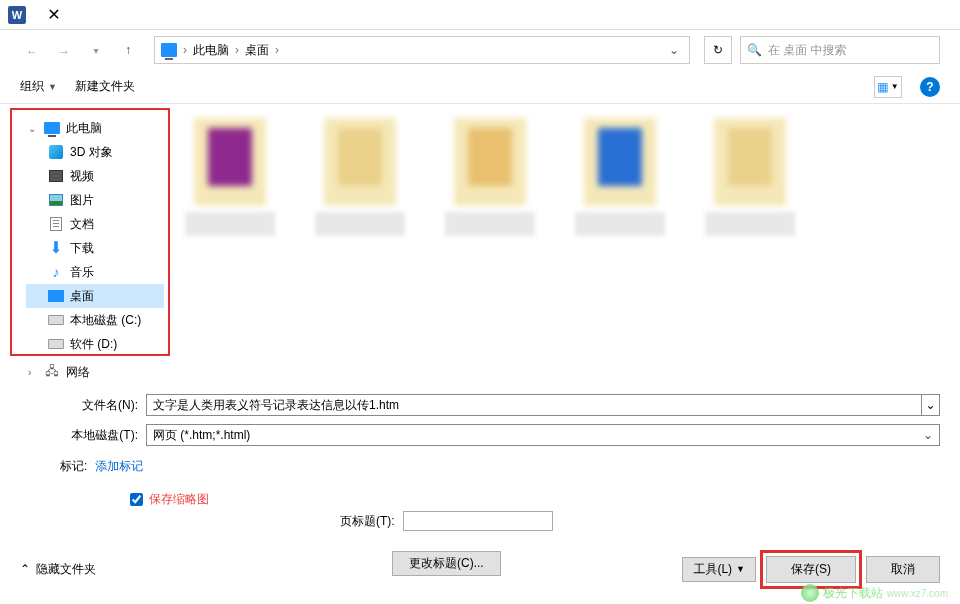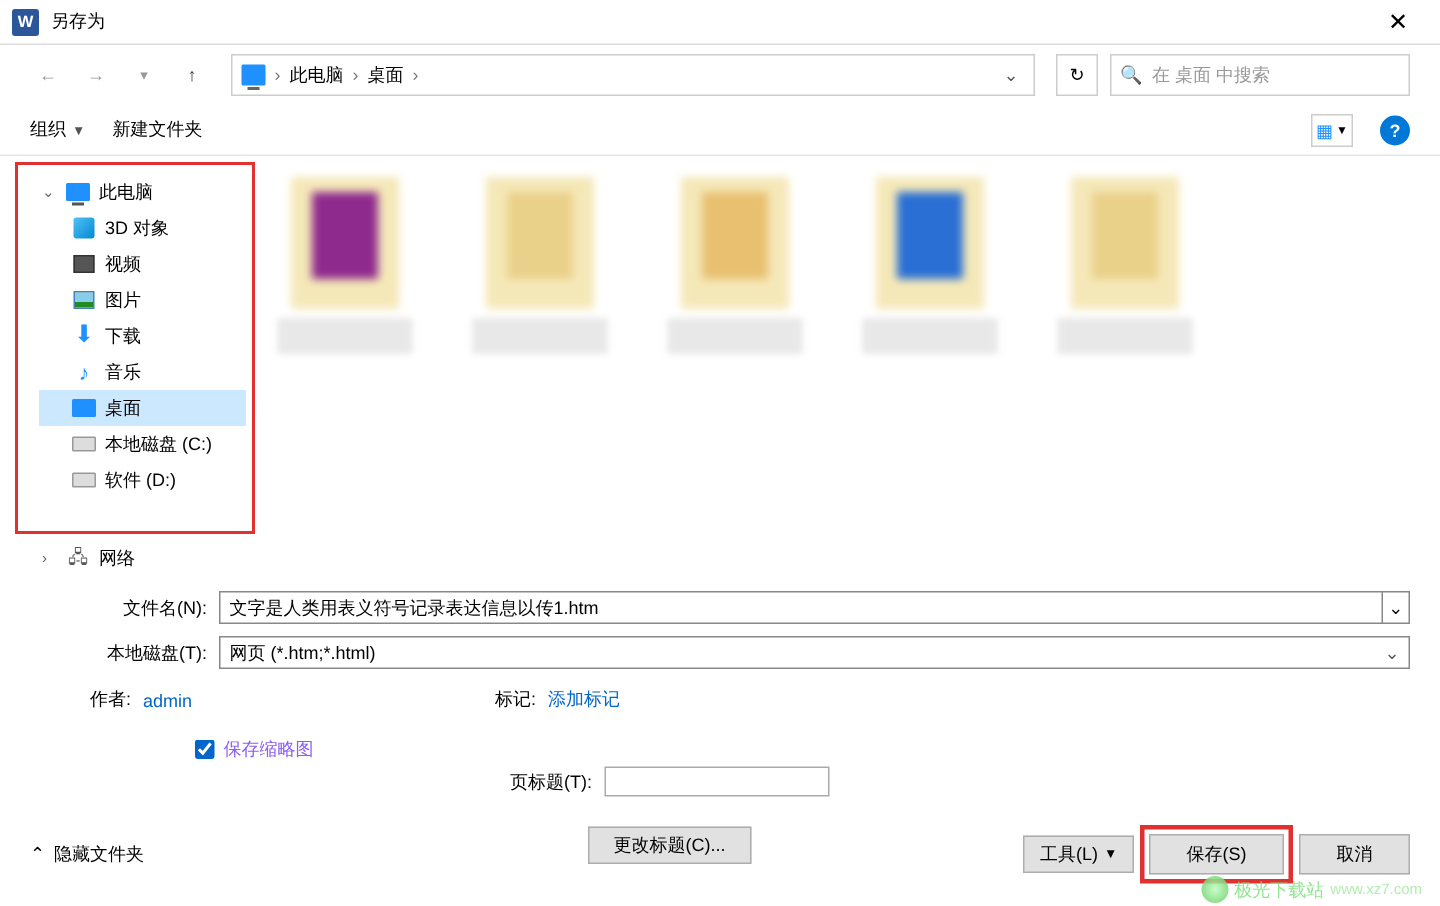--- a/index.html
+++ b/index.html
@@ -66,41 +66,40 @@
 .form-dropdown .dd-spacer { flex: 1; }
 .form-dropdown .dd-arrow { color: #555; cursor: pointer; }
 
 .meta-row { display: flex; align-items: center; padding: 8px 20px 0 60px; gap: 10px; }
 .meta-group { display: flex; align-items: center; gap: 8px; width: 260px; }
 .meta-link { color: #0066cc; cursor: pointer; }
 .meta-input { width: 150px; height: 20px; border: 1px solid #aaa; }
 
 .check-row { display: flex; align-items: center; gap: 6px; padding-left: 130px; margin-top: 6px; }
 .check-row input { accent-color: #0066cc; }
-.check-label { color: #8b5cf6; }
+.check-label { color: #ef4444; }
 
 .change-title-row { display: flex; justify-content: center; margin-top: 10px; }
 .change-title-btn { padding: 3px 16px; border: 1px solid #adadad; background: #e1e1e1; cursor: pointer; }
 
 .footer { position: absolute; bottom: 18px; left: 0; right: 0; height: 34px; display: flex; align-items: center; padding: 0 20px; gap: 10px; }
 .hide-folders { display: flex; align-items: center; gap: 6px; cursor: pointer; }
 .footer-spacer { flex: 1; }
 .tools-btn { padding: 3px 10px; border: 1px solid #adadad; background: #e1e1e1; cursor: pointer; display: flex; align-items: center; gap: 4px; }
 .save-btn { padding: 4px 24px; border: 1px solid #adadad; background: #e1e1e1; cursor: pointer; outline: 3px solid #e03030; outline-offset: 3px; }
 .cancel-btn { padding: 4px 24px; border: 1px solid #adadad; background: #e1e1e1; cursor: pointer; }
 
 .watermark { position: absolute; right: 12px; bottom: 2px; color: #7ee07e; font-size: 13px; opacity: 0.85; display: flex; align-items: center; gap: 4px; pointer-events: none; }
 .watermark .wm-icon { width: 18px; height: 18px; border-radius: 50%; background: radial-gradient(circle, #bfffbf, #5ec75e); }
 </style>
 </head>
 <body>
 
 <div class="titlebar">
   <div class="app-icon">W</div>
-  <div class="title">另存为</div>
   <div class="close">✕</div>
 </div>
 
 <div class="navbar">
   <div class="nav-btn">←</div>
   <div class="nav-btn">→</div>
   <div class="nav-btn" style="font-size:10px;">▾</div>
   <div class="nav-btn enabled">↑</div>
 
   <div class="addr-bar">
@@ -162,20 +161,27 @@
       </div>
       <div class="tree-item">
         <span class="indent"></span>
           <span class="tree-icon">
             <span class="ico-pic"></span>
           </span>
         <span>图片</span>
       </div>
       <div class="tree-item">
         <span class="indent"></span>
+          <span class="tree-icon">
+            <span class="ico-doc"></span>
+          </span>
+        <span>文档</span>
+      </div>
+      <div class="tree-item">
+        <span class="indent"></span>
           <span class="tree-icon ico-down">⬇</span>
         <span>下载</span>
       </div>
       <div class="tree-item">
         <span class="indent"></span>
           <span class="tree-icon ico-music">♪</span>
         <span>音乐</span>
       </div>
       <div class="tree-item selected">
         <span class="indent"></span>
@@ -250,24 +256,20 @@
     <div class="form-label">本地磁盘(T):</div>
     <div class="form-dropdown">
       <span>网页 (*.htm;*.html)</span>
       <div class="dd-spacer"></div>
       <span class="dd-arrow">⌄</span>
     </div>
   </div>
 </div>
 
 <div class="meta-row">
-  <div class="meta-group">
-    <span>作者:</span>
-    <span class="meta-link">admin</span>
-  </div>
   <div class="meta-group">
     <span>标记:</span>
     <span class="meta-link">添加标记</span>
   </div>
 </div>
 
 <div style="display:flex;align-items:flex-start;margin-top:10px;">
   <div class="check-row" style="width:340px;">
     <input type="checkbox" checked="" style="">
     <span class="check-label">保存缩略图</span>

